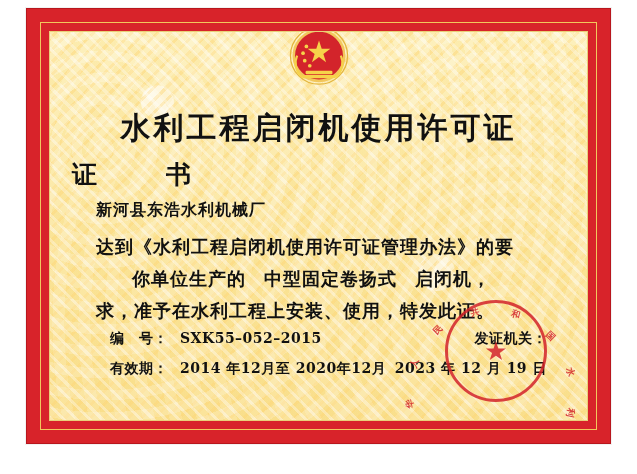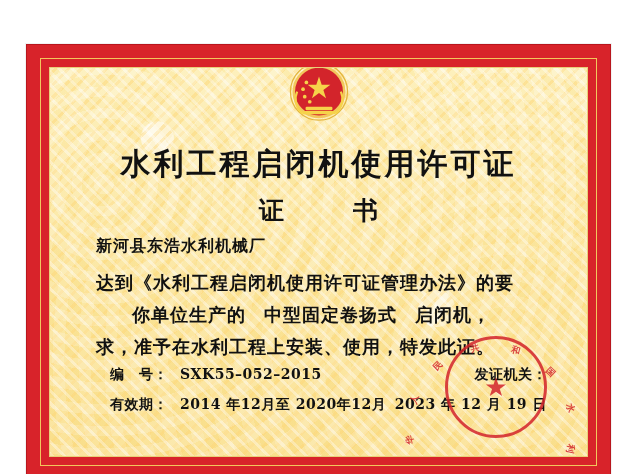--- a/index.html
+++ b/index.html
@@ -13,21 +13,20 @@
     font-family: "Liberation Sans", sans-serif;
     overflow: hidden;
   }
 
   
   .page {
     position: relative;
     width: 637px;
     height: 392px;
     background: #ffffff;
-    margin-top: 36px;
   }
 
   
   .certificate {
     position: absolute;
     left: 26px;
     top: 8px;
     width: 585px;
     height: 436px;
     background: #d8232a;
@@ -106,21 +105,21 @@
     font-weight: bold;
     letter-spacing: 3px;
     color: #111111;
     white-space: nowrap;
   }
   .title-sub {
     position: absolute;
     top: 126px;
     left: 0;
     right: 0;
-    text-align: center;
+    text-align: left;
     font-family: "DejaVu Serif", "Liberation Serif", serif;
     font-size: 25px;
     font-weight: bold;
     letter-spacing: 22px;
     text-indent: 22px;
     color: #111111;
   }
 
   
   .body {

